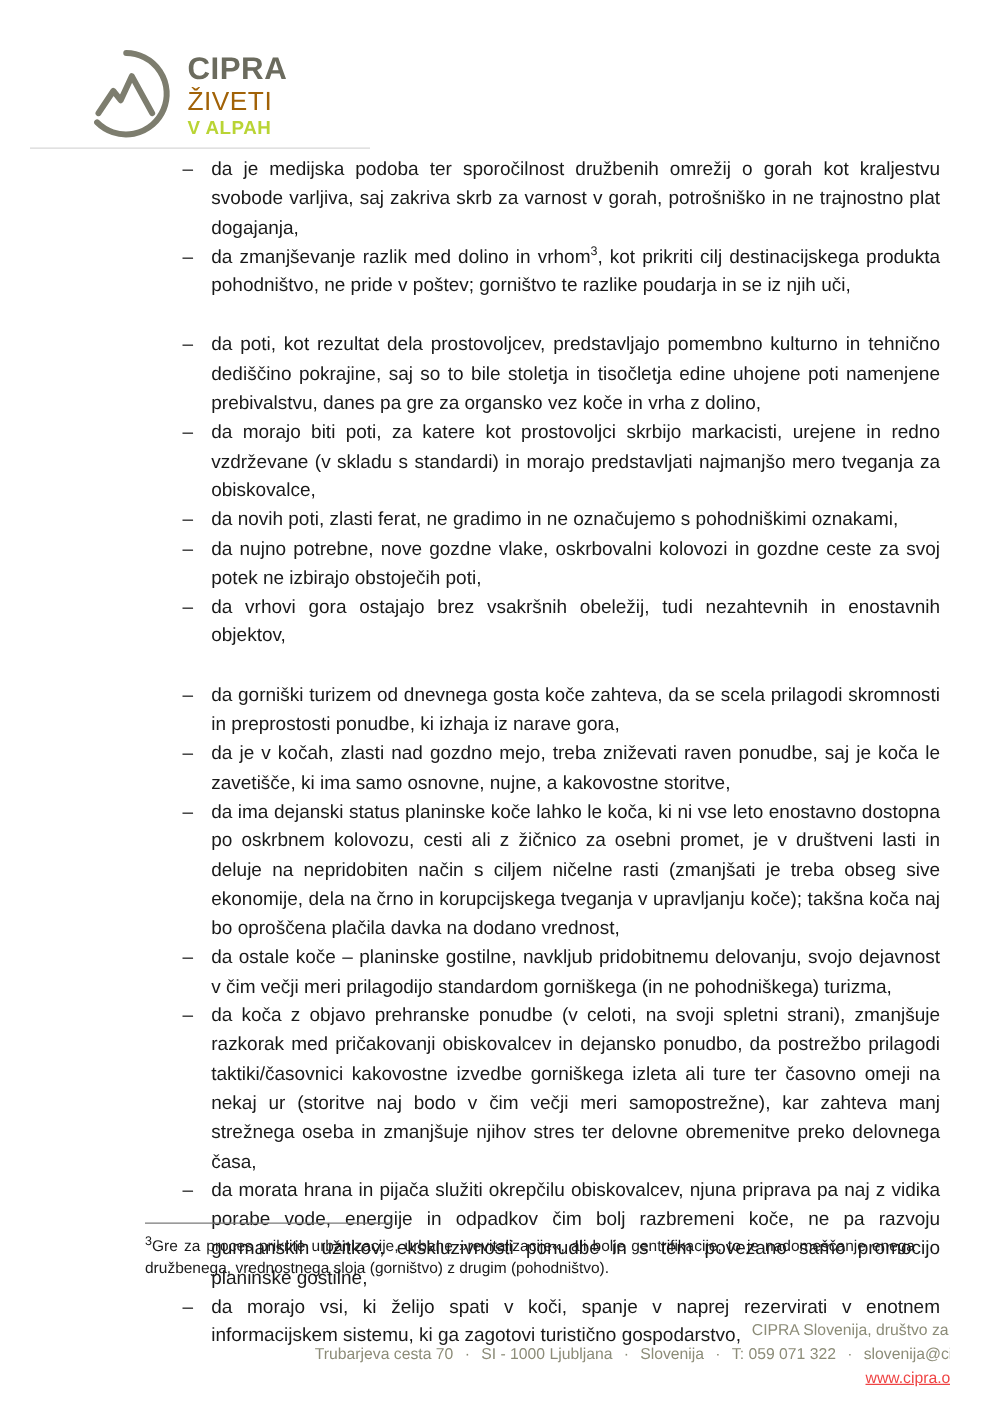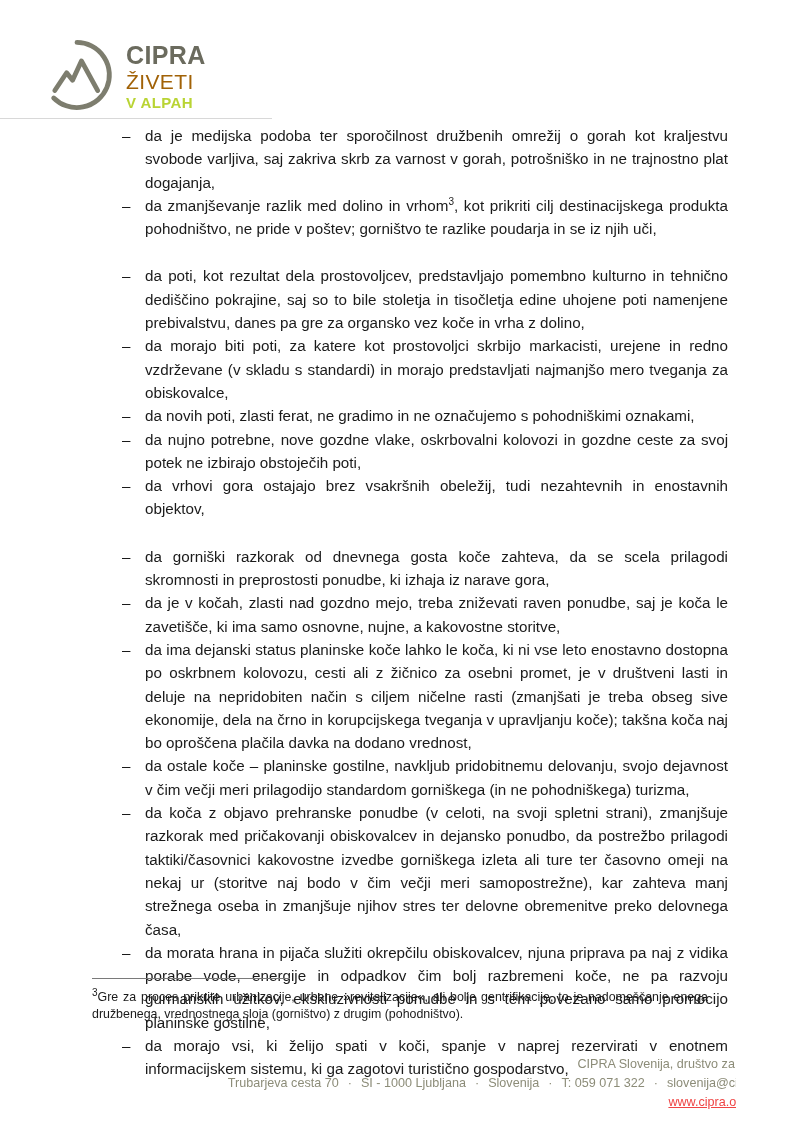--- a/index.html
+++ b/index.html
@@ -12,20 +12,21 @@
     font-family: "Liberation Sans", sans-serif;
     color: #000000;
   }
   .page {
     position: relative;
     width: 736px;
     height: 1131px;
     background: #ffffff;
     overflow: hidden;
     box-sizing: border-box;
+    margin-left: 24px;
   }
 
   
   .header {
     position: absolute;
     left: 0;
     top: 0;
     width: 800px;
     height: 124px;
   }
@@ -196,21 +197,21 @@
         <div class="grp-gap"></div>
         <ul class="bullets">
           <li><span class="dash">–</span><span>da poti, kot rezultat dela prostovoljcev, predstavljajo pomembno kulturno in tehnično dediščino pokrajine, saj so to bile stoletja in tisočletja edine uhojene poti namenjene prebivalstvu, danes pa gre za organsko vez koče in vrha z dolino,</span></li>
           <li><span class="dash">–</span><span>da morajo biti poti, za katere kot prostovoljci skrbijo markacisti, urejene in redno vzdrževane (v skladu s standardi) in morajo predstavljati najmanjšo mero tveganja za obiskovalce,</span></li>
           <li><span class="dash">–</span><span>da novih poti, zlasti ferat, ne gradimo in ne označujemo s pohodniškimi oznakami,</span></li>
           <li><span class="dash">–</span><span>da nujno potrebne, nove gozdne vlake, oskrbovalni kolovozi in gozdne ceste za svoj potek ne izbirajo obstoječih poti,</span></li>
           <li><span class="dash">–</span><span>da vrhovi gora ostajajo brez vsakršnih obeležij, tudi nezahtevnih in enostavnih objektov,</span></li>
         </ul>
         <div class="grp-gap"></div>
         <ul class="bullets">
-          <li><span class="dash">–</span><span>da gorniški razkorak od dnevnega gosta koče zahteva, da se scela prilagodi skromnosti in preprostosti ponudbe, ki izhaja iz narave gora,</span></li>
+          <li><span class="dash">–</span><span>da gorniški turizem od dnevnega gosta koče zahteva, da se scela prilagodi skromnosti in preprostosti ponudbe, ki izhaja iz narave gora,</span></li>
           <li><span class="dash">–</span><span>da je v kočah, zlasti nad gozdno mejo, treba zniževati raven ponudbe, saj je koča le zavetišče, ki ima samo osnovne, nujne, a kakovostne storitve,</span></li>
           <li><span class="dash">–</span><span>da ima dejanski status planinske koče lahko le koča, ki ni vse leto enostavno dostopna po oskrbnem kolovozu, cesti ali z žičnico za osebni promet, je v društveni lasti in deluje na nepridobiten način s ciljem ničelne rasti (zmanjšati je treba obseg sive ekonomije, dela na črno in korupcijskega tveganja v upravljanju koče); takšna koča naj bo oproščena plačila davka na dodano vrednost,</span></li>
           <li><span class="dash">–</span><span>da ostale koče – planinske gostilne, navkljub pridobitnemu delovanju, svojo dejavnost v čim večji meri prilagodijo standardom gorniškega (in ne pohodniškega) turizma,</span></li>
           <li><span class="dash">–</span><span>da koča z objavo prehranske ponudbe (v celoti, na svoji spletni strani), zmanjšuje razkorak med pričakovanji obiskovalcev in dejansko ponudbo, da postrežbo prilagodi taktiki/časovnici kakovostne izvedbe gorniškega izleta ali ture ter časovno omeji na nekaj ur (storitve naj bodo v čim večji meri samopostrežne), kar zahteva manj strežnega oseba in zmanjšuje njihov stres ter delovne obremenitve preko delovnega časa,</span></li>
           <li><span class="dash">–</span><span>da morata hrana in pijača služiti okrepčilu obiskovalcev, njuna priprava pa naj z vidika porabe vode, energije in odpadkov čim bolj razbremeni koče, ne pa razvoju gurmanskih užitkov, ekskluzivnosti ponudbe in s tem povezano samo promocijo planinske gostilne,</span></li>
           <li><span class="dash">–</span><span>da morajo vsi, ki želijo spati v koči, spanje v naprej rezervirati v enotnem informacijskem sistemu, ki ga zagotovi turistično gospodarstvo,</span></li>
         </ul>
       </div>
   </div>
 

